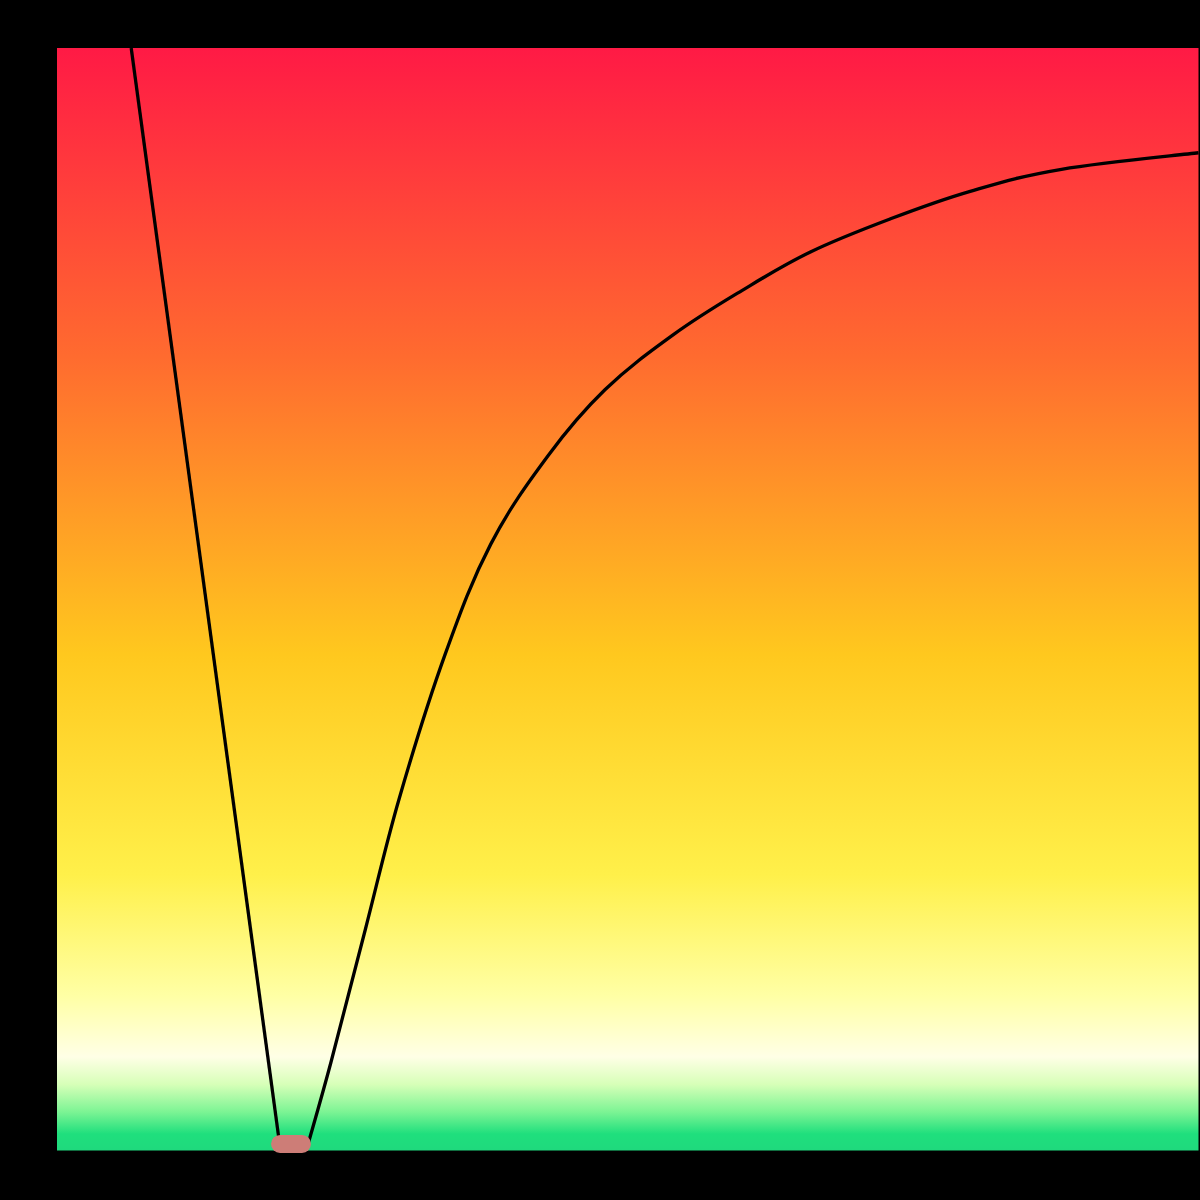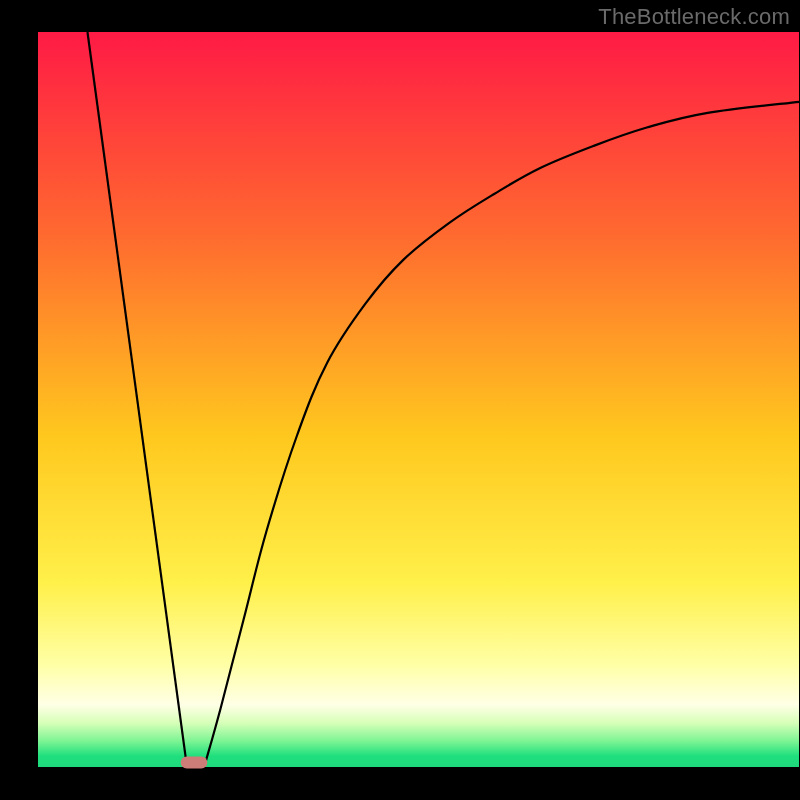--- a/index.html
+++ b/index.html
@@ -31,21 +31,20 @@
   svg {
     position: absolute;
     top: 0;
     left: 0;
   }
 </style>
 </head>
 <body>
 
 <div class="outer">
-  <div class="watermark">TheBottleneck.com</div>
 
   <svg id="plot" width="800" height="800" viewBox="0 0 800 800">
     <defs>
       <linearGradient id="bg-grad" x1="0" y1="0" x2="0" y2="1">
           <stop offset="0%" stop-color="#ff1a45"></stop>
           <stop offset="28.000000000000004%" stop-color="#ff6b2f"></stop>
           <stop offset="55.00000000000001%" stop-color="#ffc81e"></stop>
           <stop offset="75%" stop-color="#fff04a"></stop>
           <stop offset="86%" stop-color="#ffffa5"></stop>
           <stop offset="91.5%" stop-color="#ffffe6"></stop>

